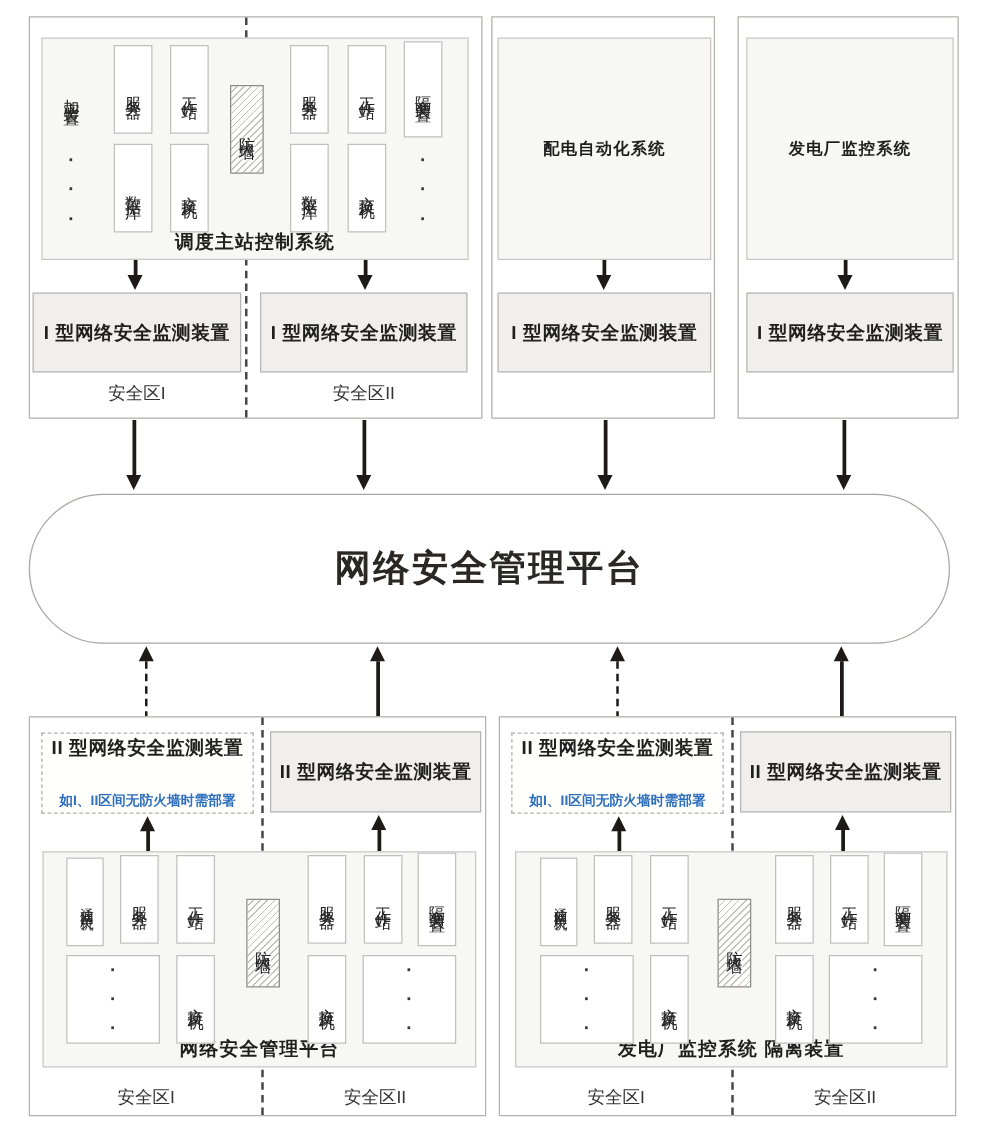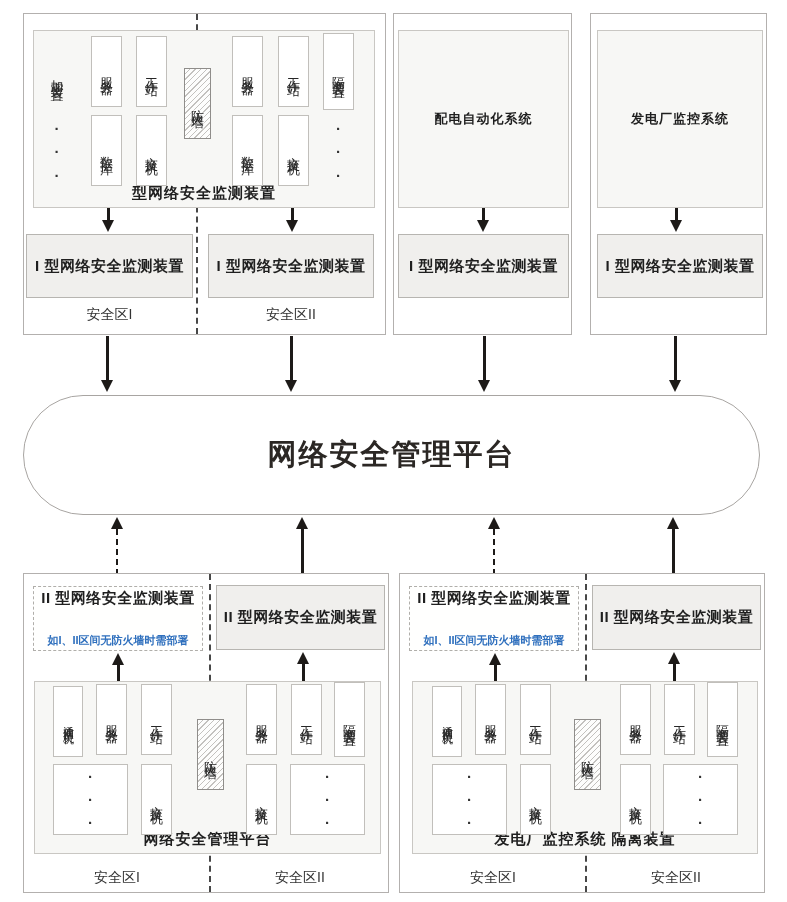--- a/index.html
+++ b/index.html
@@ -50,21 +50,21 @@
   .stadium-label{font-size:29px;font-weight:700;color:#2b2724;letter-spacing:2px;}
 </style>
 </head>
 <body>
 
 <div id="canvas">
 
   <div class="s" style="left:23px;top:13px;width:363px;height:322px;">
     <div class="dd" style="left:172px;top:0;height:320px;"></div>
     <div class="pn" style="left:9px;top:16px;width:342px;height:178px;">
-      <div class="sys-label">型网络安全监测装置</div>
+      <div class="sys-label">调度主站控制系统</div>
     </div>
     <div class="free" style="left:20px;top:20px;width:26px;height:82px;">
       <span class="vt">加密装置</span>
       </div>
     <div class="dev" style="left:67px;top:22px;width:31px;height:71px;">
       <span class="vt">服务器</span>
       </div>
     <div class="dev" style="left:112px;top:22px;width:31px;height:71px;">
       <span class="vt">工作站</span>
       </div>

